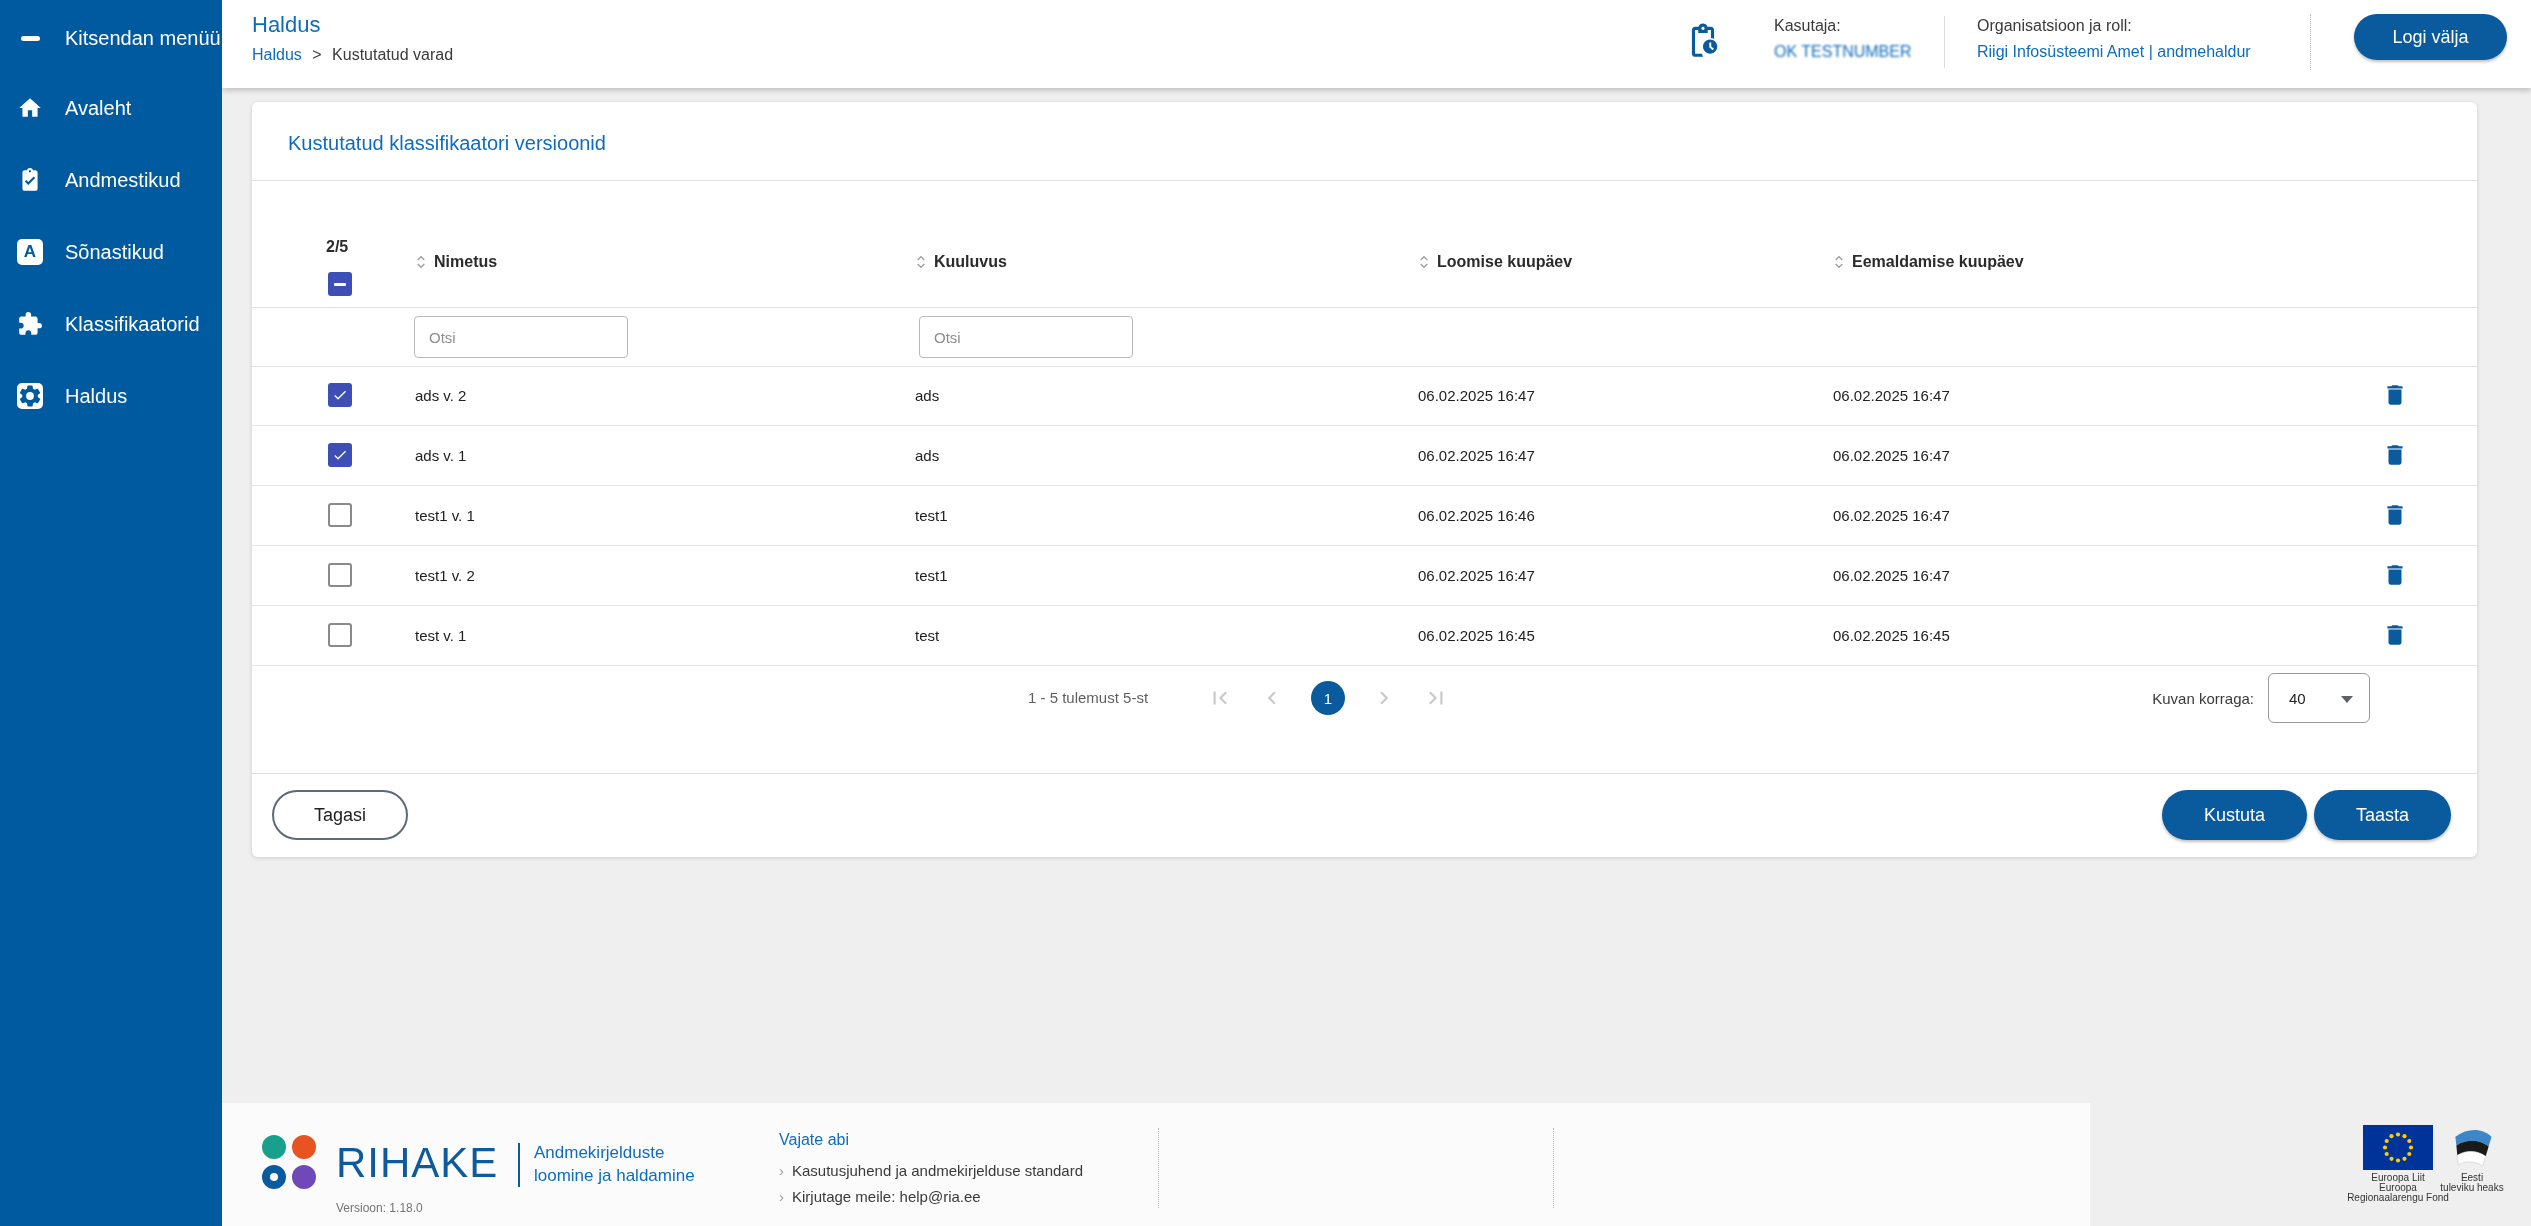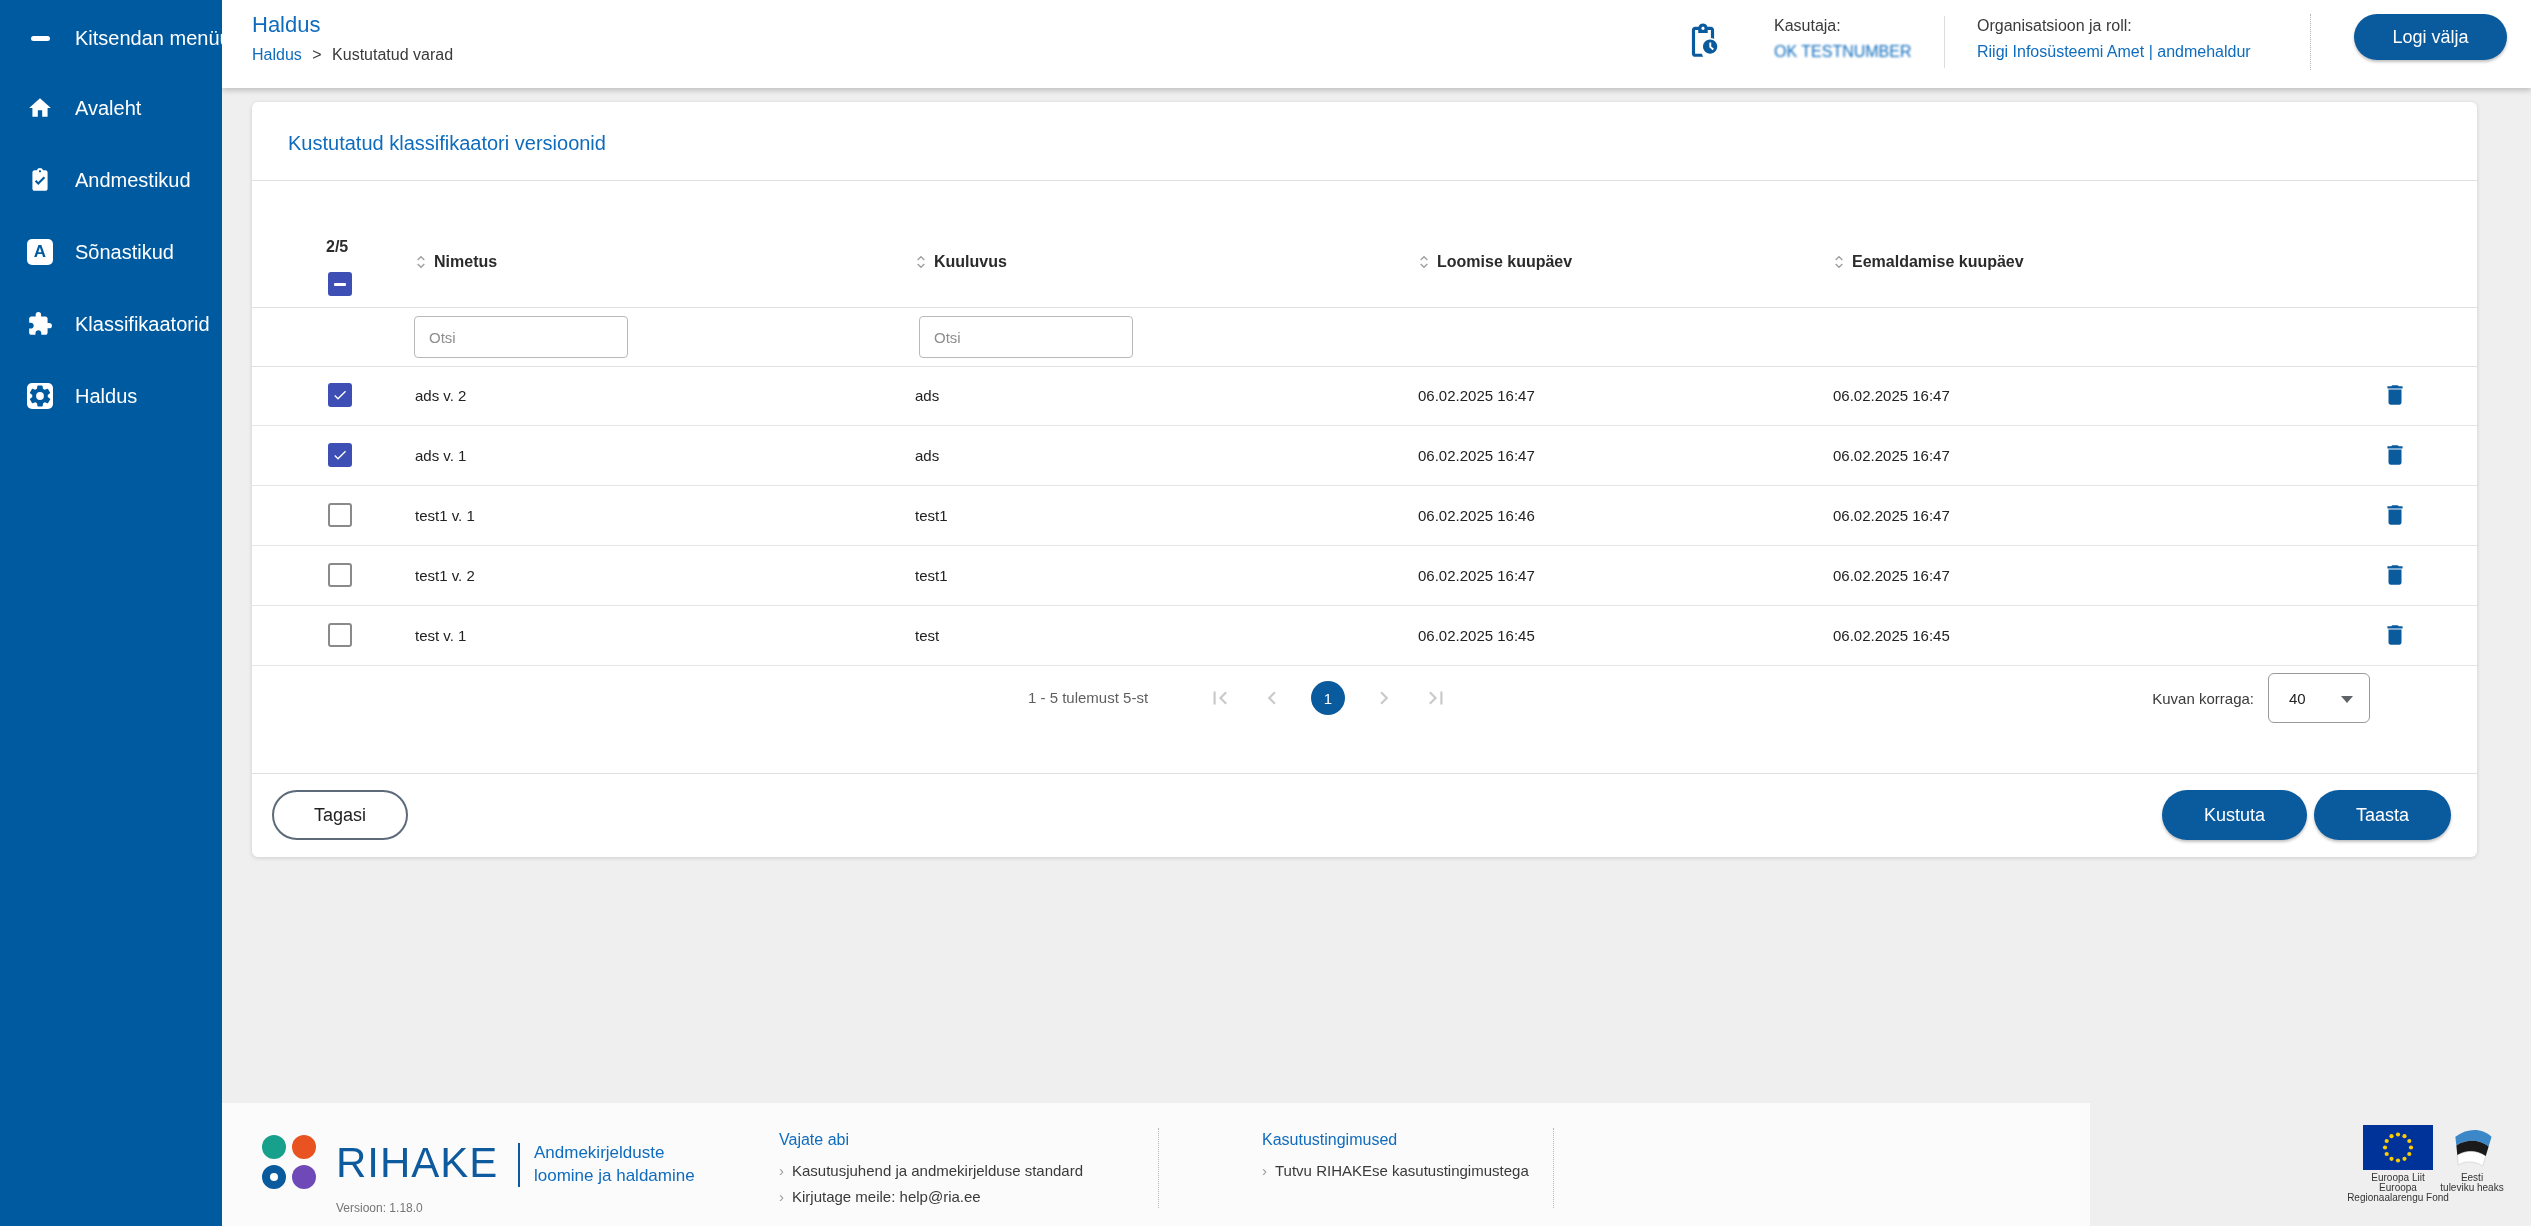--- a/index.html
+++ b/index.html
@@ -2,21 +2,21 @@
 <html><head>
 <meta charset="utf-8">
 <style>
   * { margin:0; padding:0; box-sizing:border-box; }
   html,body { width:2531px; height:1226px; }
   body { font-family:"Liberation Sans","DejaVu Sans",sans-serif; background:#efefef; overflow:hidden; }
   .stage { position:relative; width:2531px; height:1226px; background:#efefef; }
 
   
   .sidebar { position:absolute; left:0; top:0; width:222px; height:1226px; background:#005AA0; z-index:5; }
-  .nav-item { display:flex; align-items:center; height:72px; padding-left:27px; cursor:pointer; color:#fff; }
+  .nav-item { display:flex; align-items:center; height:72px; padding-left:17px; cursor:pointer; color:#fff; }
   .nav-item.collapse-item { height:48px; margin-top:14px; }
   .nav-icon { width:26px; height:26px; display:flex; align-items:center; justify-content:center; flex:0 0 26px; }
   .nav-icon svg { width:26px; height:26px; }
   .nav-label { margin-left:22px; font-size:20px; font-weight:500; color:#fff; white-space:nowrap; }
   .dash { display:block; width:19px; height:5px; background:#fff; border-radius:3px; }
   .icon-tile { width:26px; height:26px; background:#fff; border-radius:5px; display:flex; align-items:center; justify-content:center; }
   .icon-tile .tile-letter { color:#005AA0; font-size:17px; font-weight:bold; }
   nav { display:block; margin-top:10px; }
 
   
@@ -403,28 +403,20 @@
   <div class="f-link">
     <span class="bullet">›</span><span class="f-link-text">Kasutusjuhend ja andmekirjelduse standard</span>
   </div>
 
   <div class="f-link">
     <span class="bullet">›</span><span class="f-link-text">Kirjutage meile: help@ria.ee</span>
   </div>
 </div>
     </div>
     <div class="fdot fdot-1"></div>
-    <div class="f-col f-col-terms">
-      <div class="f-title">Kasutustingimused</div>
-      <div id="terms-links">
-  <div class="f-link">
-    <span class="bullet">›</span><span class="f-link-text">Tutvu RIHAKEse kasutustingimustega</span>
-  </div>
-</div>
-    </div>
     <div class="fdot fdot-2"></div>
 
     <div class="eu-logo">
       <svg viewBox="0 0 70 45">
           <rect width="70" height="45" fill="#003399"></rect>
           <g fill="#FFCC00">
             <circle cx="35" cy="9.5" r="2.1"></circle>
             <circle cx="41.5" cy="11.2" r="2.1"></circle>
             <circle cx="46.3" cy="16" r="2.1"></circle>
             <circle cx="48" cy="22.5" r="2.1"></circle>

